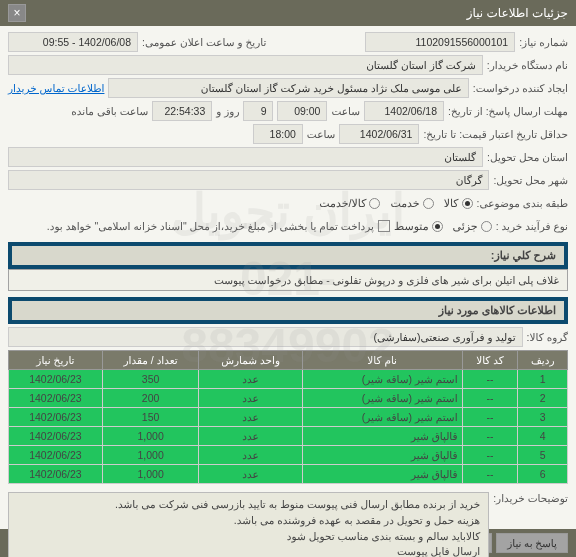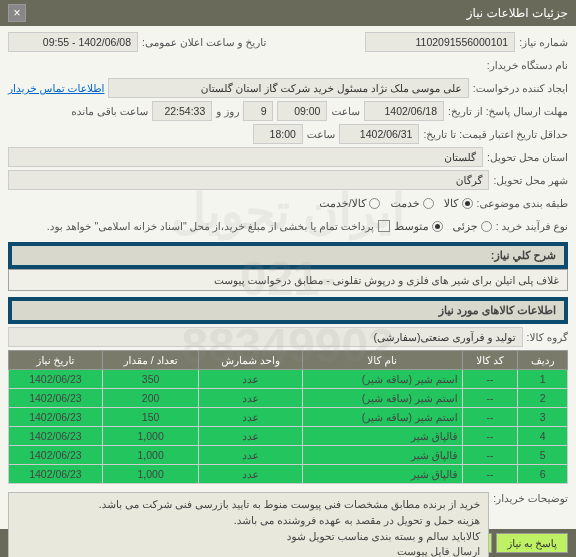--- a/index.html
+++ b/index.html
@@ -141,21 +141,21 @@
   left: 0;
   right: 0;
   background: #6a6a5a;
   padding: 4px 8px;
   display: flex;
   gap: 4px;
   justify-content: flex-start;
   align-items: center;
 }
 .btn {
-  background: #bef264;
+  background: #a3a3a3;
   border: 1px solid #999;
   padding: 3px 10px;
   font-size: 10.5px;
   cursor: pointer;
   color: #333;
   font-family: Tahoma;
 }
 .btn-red { background: #d88; color: #600; }
 .chev { font-size: 9px; color: #666; }
 .spacer { flex: 1; }
@@ -178,20 +178,21 @@
   <div class="form-row">
     <span class="label">شماره نیاز:</span>
     <span class="field" style="width:150px">1102091556000101</span>
     <span class="spacer"></span>
     <span class="label">تاریخ و ساعت اعلان عمومی:</span>
     <span class="field" style="width:130px">1402/06/08 - 09:55</span>
   </div>
 
   <div class="form-row">
     <span class="label">نام دستگاه خریدار:</span>
+    <span class="field field-wide">شرکت گاز استان گلستان</span>
   </div>
 
   <div class="form-row">
     <span class="label">ایجاد کننده درخواست:</span>
     <span class="field field-wide">علی موسی ملک نژاد مسئول خرید شرکت گاز استان گلستان</span>
     <span class="link-blue">اطلاعات تماس خریدار</span>
   </div>
 
   <div class="form-row">
     <span class="label">مهلت ارسال پاسخ: از تاریخ:</span>
@@ -325,21 +326,21 @@
           <td>1,000</td>
           <td>1402/06/23</td>
         </tr>
       </tbody>
   </table>
 
   <div class="form-row" style="margin-top:4px;align-items:flex-start">
     <span class="label" style="padding-top:4px">توضیحات خریدار:</span>
     <div class="notes-box" style="flex:1">
       <div id="notes-lines">
-          <div>خرید از برنده مطابق مشخصات فنی پیوست منوط به تایید بازرسی فنی شرکت می باشد.</div>
+          <div>خرید از برنده مطابق ارسال فنی پیوست منوط به تایید بازرسی فنی شرکت می باشد.</div>
           <div>هزینه حمل و تحویل در مقصد به عهده فروشنده می باشد.</div>
           <div>کالاباید سالم و بسته بندی مناسب تحویل شود</div>
           <div>ارسال فایل پیوست</div>
         </div>
       <div style="text-align:left"><span class="chev">▲</span> <span class="chev">▼</span></div>
     </div>
   </div>
 
 </div>
 

